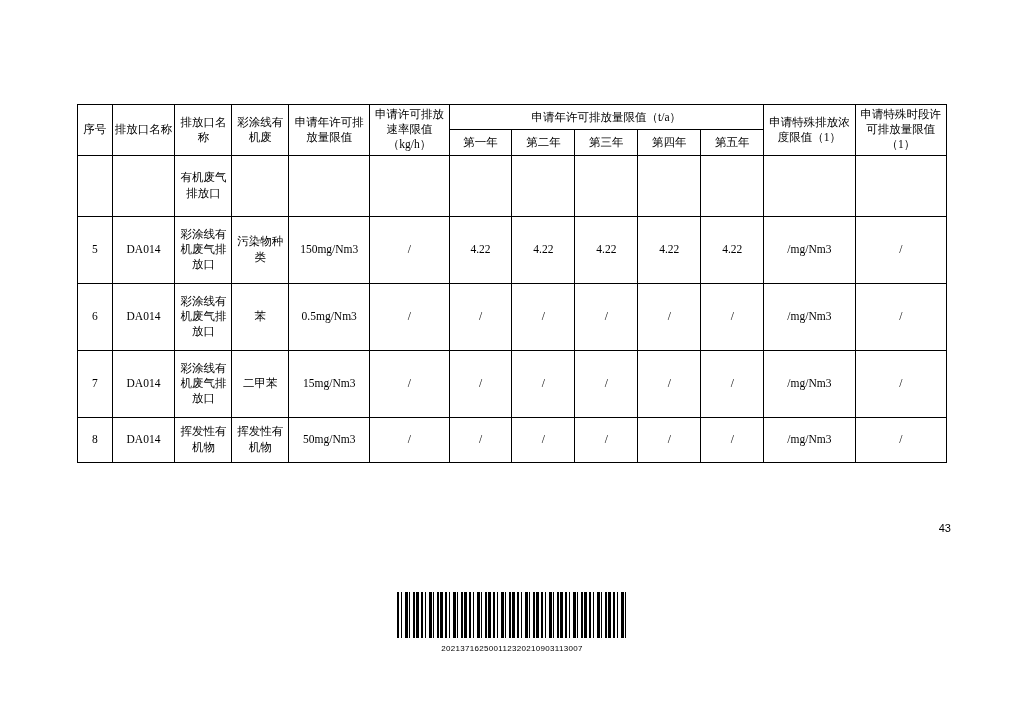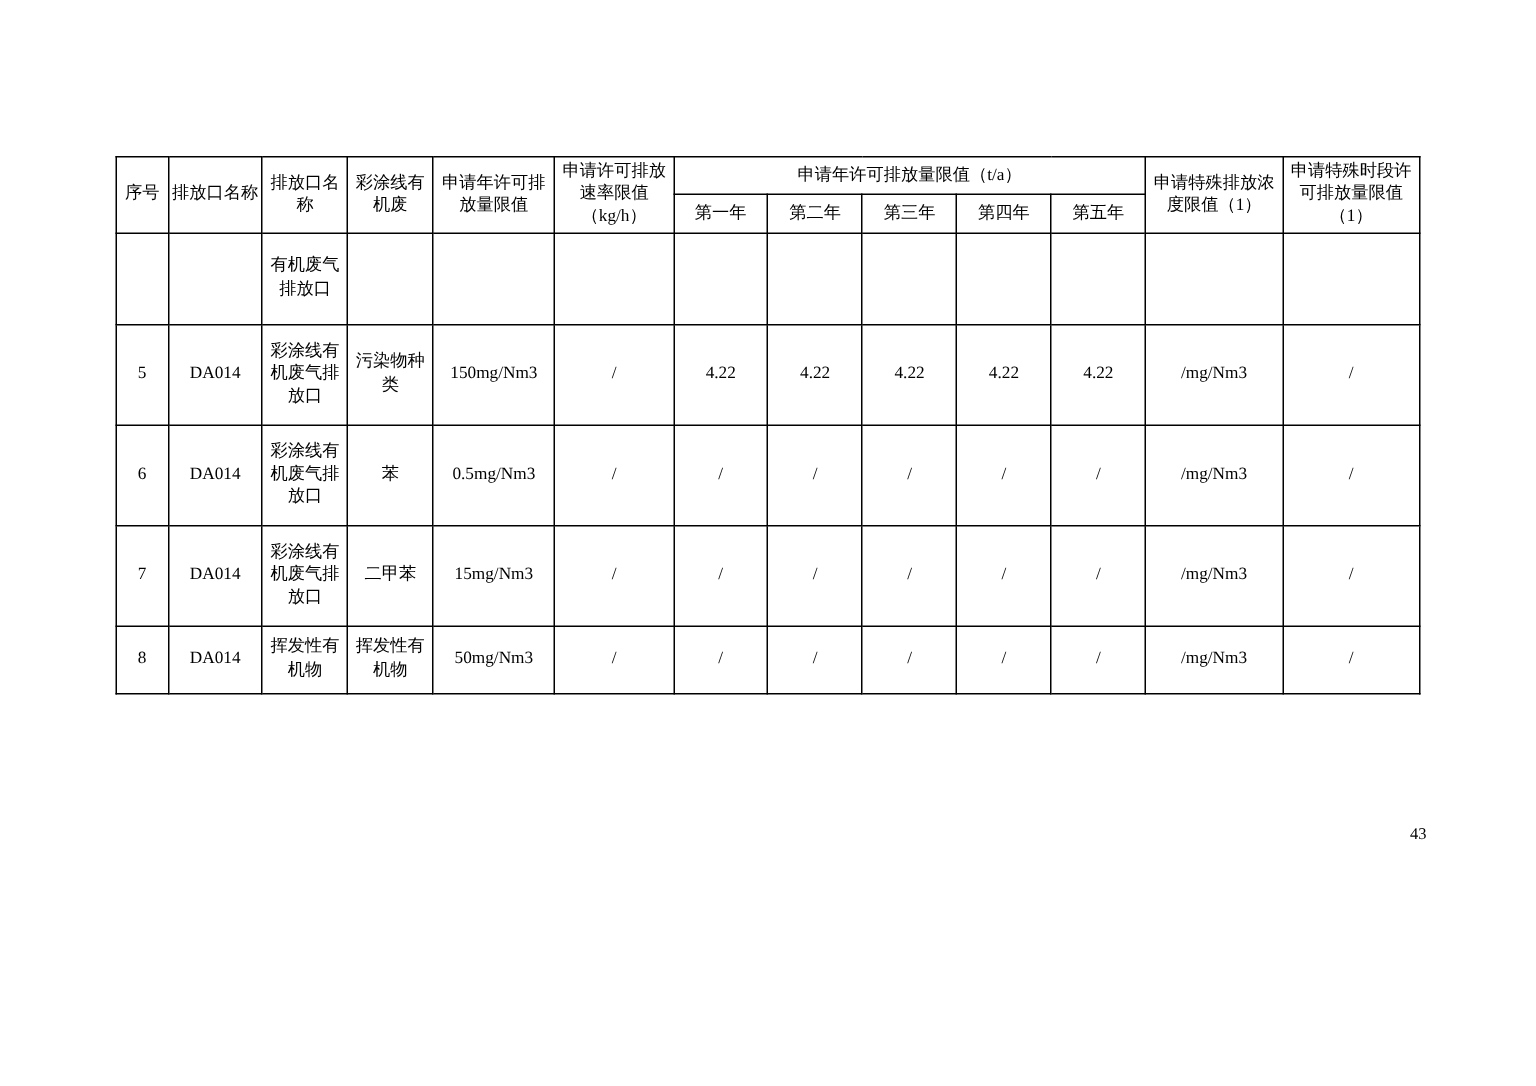--- a/index.html
+++ b/index.html
@@ -70,23 +70,23 @@
   .row-last td { height: 40px; }
 
   .vert-narrow {
     display: inline-block;
     max-width: 46px;
     word-break: break-all;
   }
   .page-num {
     position: absolute;
     right: 73px;
-    top: 550px;
+    top: 522px;
     font-size: 11px;
-    font-family: Liberation Serif, serif;
+    font-family: Liberation Sans, sans-serif;
   }
   .barcode-wrap {
     position: absolute;
     left: 0;
     top: 592px;
     width: 1024px;
     text-align: center;
   }
   .barcode {
     display: inline-block;
@@ -233,14 +233,18 @@
           <td>/mg/Nm3</td>
           <td>/</td>
         </tr>
 
       </tbody>
     </table>
   </div>
 
   <div class="page-num">43</div>
 
+  <div class="barcode-wrap">
+    <span class="barcode"></span>
+    <span class="barcode-text">202137162500112320210903113007</span>
+  </div>
 
 </div>
 
 </body></html>

